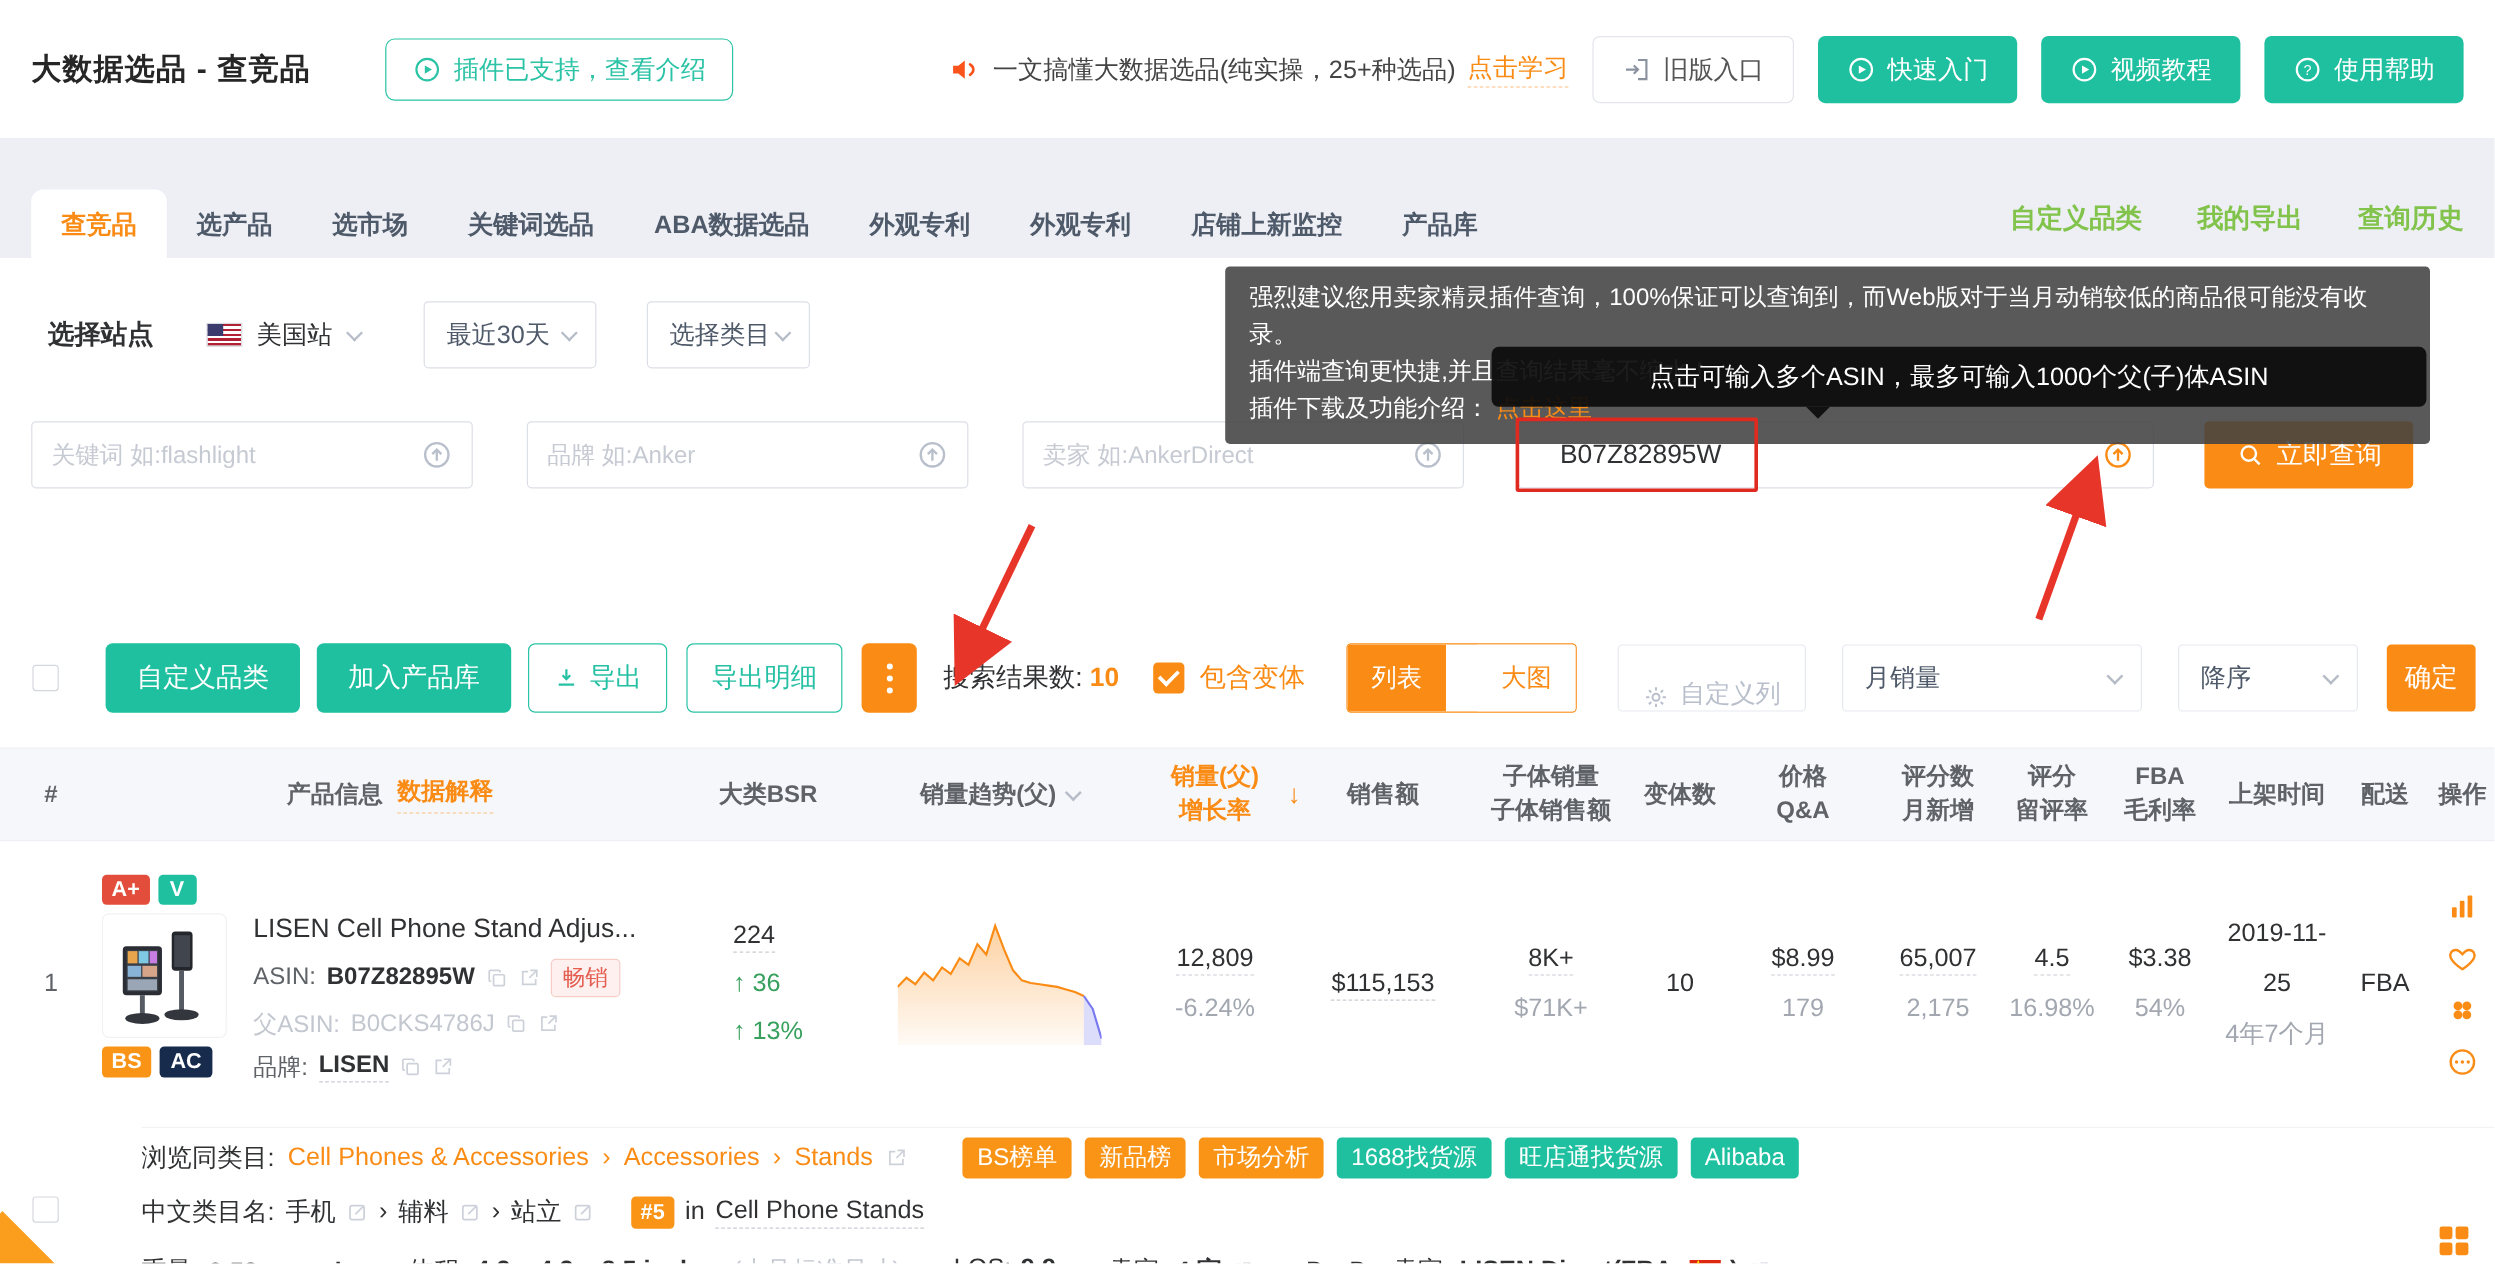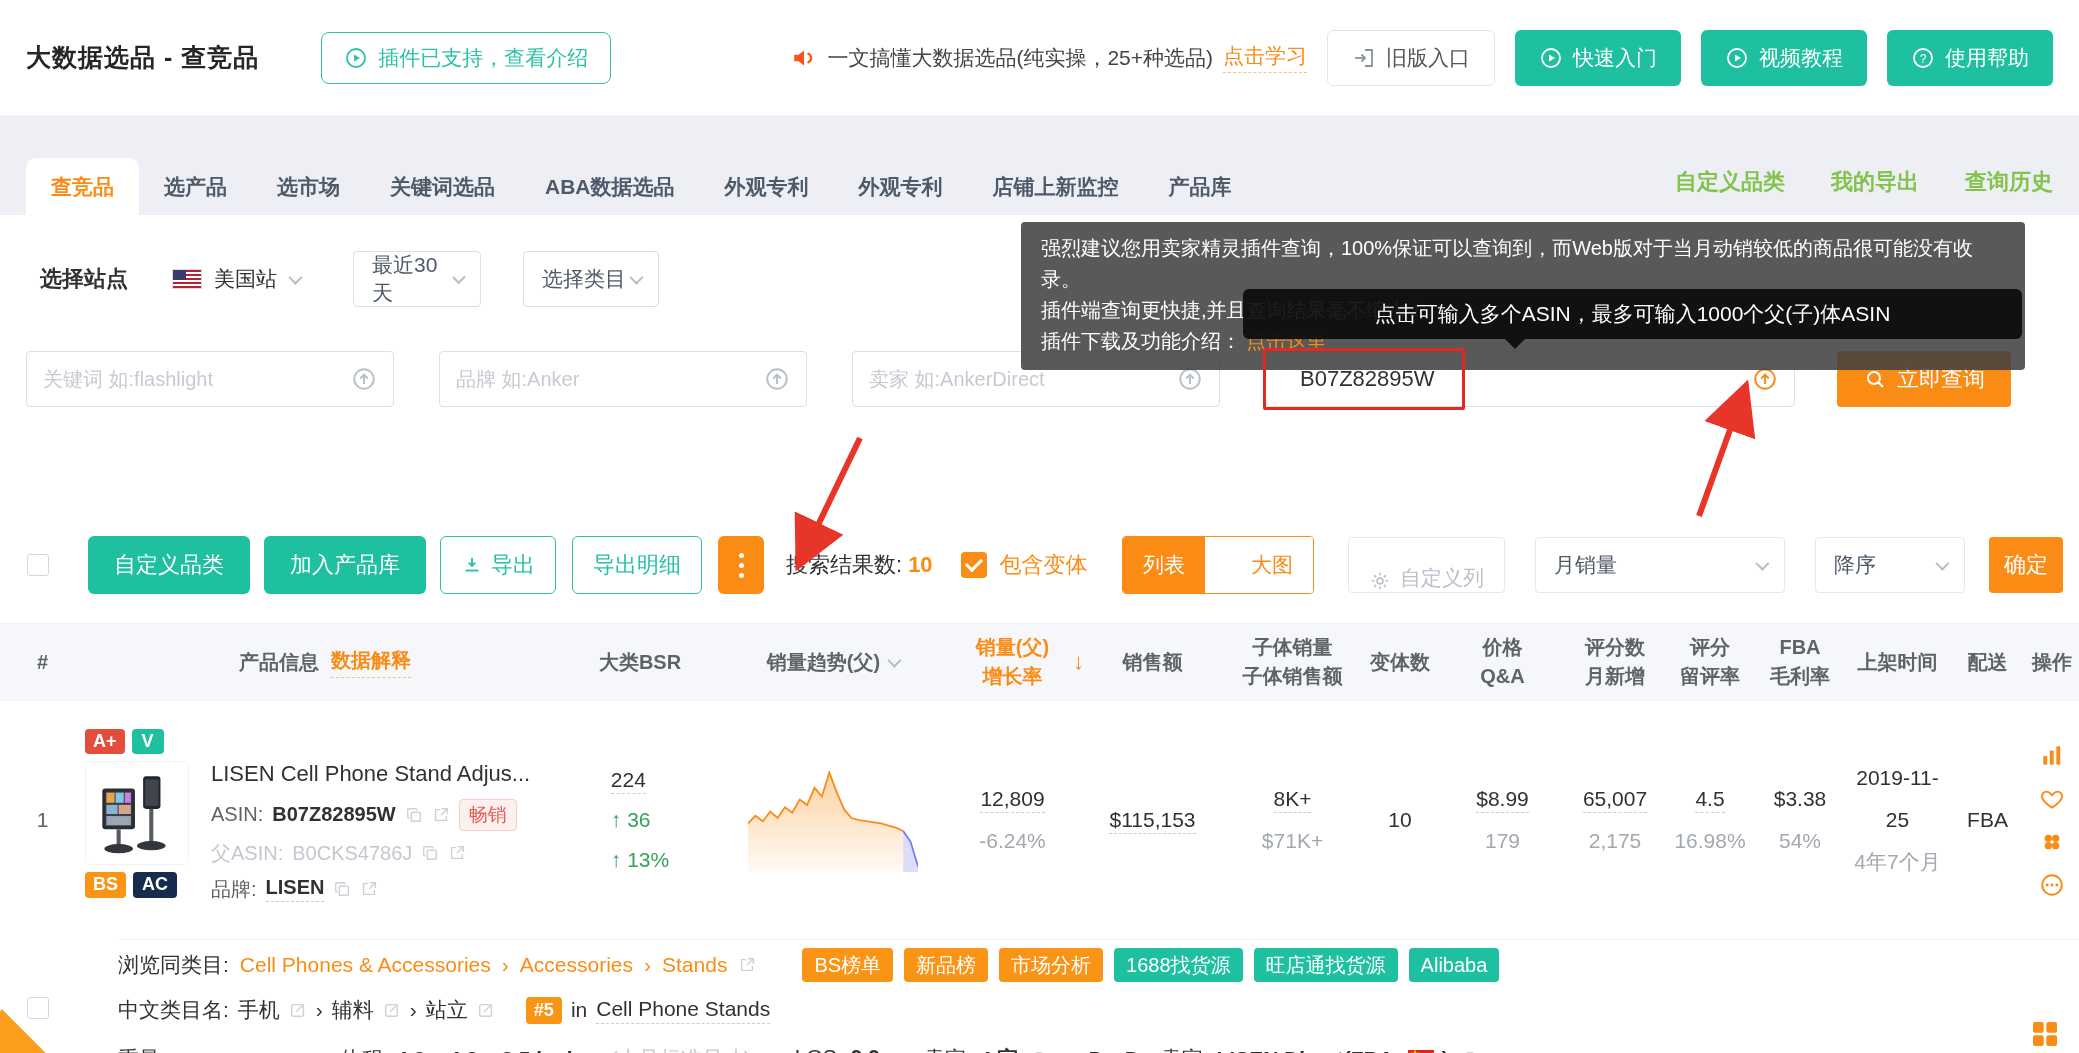--- a/index.html
+++ b/index.html
@@ -25,21 +25,21 @@
   .tab.active { background:#fff; color:#fa8c16; border-radius:10px 10px 0 0; }
   .tab-links { display:flex; gap:46px; padding-bottom:18px; }
   .tab-link { font-size:22px; font-weight:bold; color:#82c34c; cursor:pointer; }
 
   
   .panel { background:#fff; padding-top:36px; }
   .filter-row { display:flex; align-items:center; padding-left:40px; height:56px; }
   .filter-label { font-size:22px; font-weight:bold; color:#303133; margin-right:44px; }
   .site-select { display:flex; align-items:center; gap:12px; font-size:21px; color:#303133; margin-right:54px; cursor:pointer; }
   .select-box { border:1px solid #dcdfe6; border-radius:4px; height:56px; display:flex; align-items:center; justify-content:space-between; padding:0 18px; font-size:21px; color:#4e5969; background:#fff; cursor:pointer; }
-  .box-range { width:128px; margin-right:42px; }
+  .box-range { width:144px; margin-right:42px; }
   .box-cat { width:136px; }
   .chev { width:10px; height:10px; border-right:2px solid #b6bcc8; border-bottom:2px solid #b6bcc8; transform:rotate(45deg) translateY(-2px); display:inline-block; }
   .flag-us { width:30px; height:20px; border:1px solid #d8dbe0; background:repeating-linear-gradient(#b22234 0 2px,#fff 2px 4px); position:relative; flex:none; }
   .flag-us::after { content:''; position:absolute; left:0; top:0; width:13px; height:10px; background:#3c3b6e; }
 
   .search-row { display:flex; align-items:flex-start; padding-left:26px; margin-top:44px; }
   .s-input { height:56px; border:1px solid #dcdfe6; border-radius:4px; background:#fff; display:flex; align-items:center; justify-content:space-between; padding:0 16px; width:368px; margin-right:45px; cursor:text; }
   .placeholder { color:#c6cad2; font-size:20px; }
   .asin-input { width:530px; margin-right:42px; position:relative; }
   .asin-value { color:#303133; font-size:22px; padding-left:18px; }

